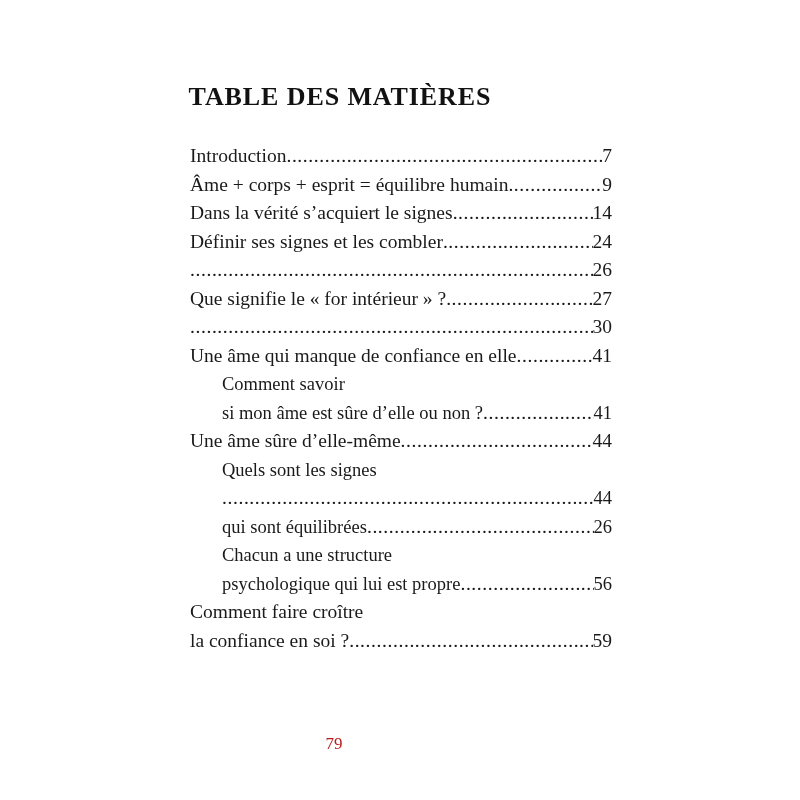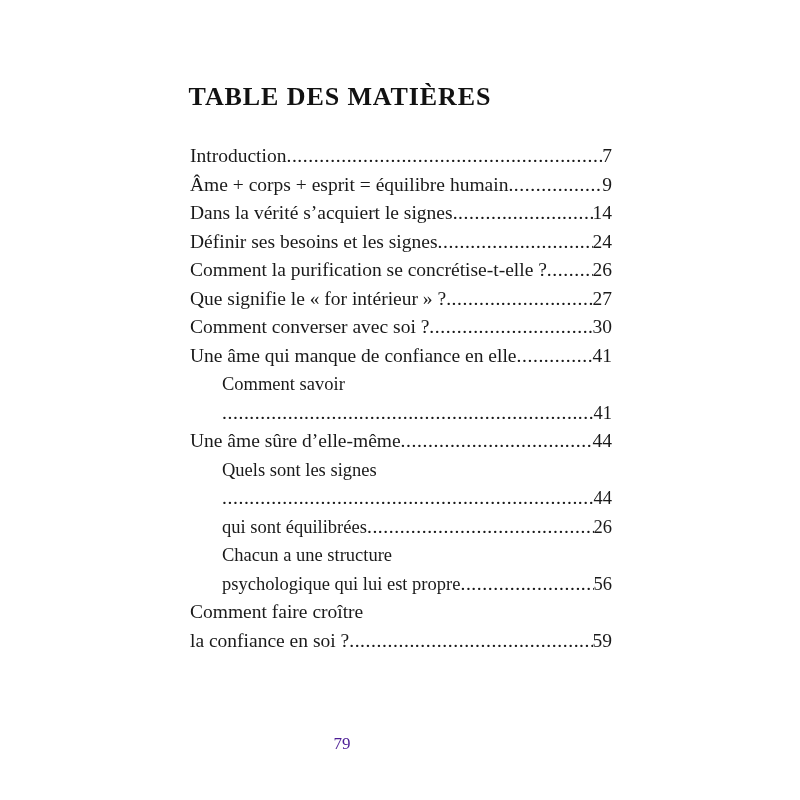--- a/index.html
+++ b/index.html
@@ -92,25 +92,25 @@
     font-size: 18.5px;
   }
   .toc-entry.level-2 .leader-row .dots {
     letter-spacing: 0.6px;
   }
 
   
   .folio {
     position: absolute;
     top: 735px;
-    left: 8px;
+    left: 0;
     width: 668px;
     text-align: center;
     font-size: 17px;
-    color: #4c1d95;
+    color: #b91c1c;
     line-height: 1;
   }
 </style>
 </head>
 <body>
 
 <div class="page">
 
   <div class="toc-title">TABLE DES MATIÈRES</div>
 
@@ -131,56 +131,55 @@
       </div>
       <div class="toc-entry level-1">
         <div class="leader-row">
           <span class="label">Dans la vérité s’acquiert le signes</span>
           <span class="dots">....................................................................................................................................................................................................................................................................</span>
           <span class="pageno">14</span>
         </div>
       </div>
       <div class="toc-entry level-1">
         <div class="leader-row">
-          <span class="label">Définir ses besoins et les signes </span>
+          <span class="label">Définir ses signes et les combler </span>
           <span class="dots">....................................................................................................................................................................................................................................................................</span>
           <span class="pageno">24</span>
         </div>
       </div>
       <div class="toc-entry level-1">
         <div class="leader-row">
-          <span class="label">Comment la purification se concrétise-t-elle ? </span>
           <span class="dots">....................................................................................................................................................................................................................................................................</span>
           <span class="pageno">26</span>
         </div>
       </div>
       <div class="toc-entry level-1">
         <div class="leader-row">
           <span class="label">Que signifie le « for intérieur » ?</span>
           <span class="dots">....................................................................................................................................................................................................................................................................</span>
           <span class="pageno">27</span>
         </div>
       </div>
       <div class="toc-entry level-1">
         <div class="leader-row">
-          <span class="label">Comment converser avec soi ? </span>
           <span class="dots">....................................................................................................................................................................................................................................................................</span>
           <span class="pageno">30</span>
         </div>
       </div>
       <div class="toc-entry level-1">
         <div class="leader-row">
           <span class="label">Une âme qui manque de confiance en elle</span>
           <span class="dots">....................................................................................................................................................................................................................................................................</span>
           <span class="pageno">41</span>
         </div>
       </div>
       <div class="toc-entry level-2">
         <div class="plain-row">Comment savoir</div>
         <div class="leader-row">
+          <span class="label">si mon âme est sûre d’elle ou non ? </span>
           <span class="dots">....................................................................................................................................................................................................................................................................</span>
           <span class="pageno"> 41</span>
         </div>
       </div>
       <div class="toc-entry level-1">
         <div class="leader-row">
           <span class="label">Une âme sûre d’elle-même</span>
           <span class="dots">....................................................................................................................................................................................................................................................................</span>
           <span class="pageno">44</span>
         </div>

